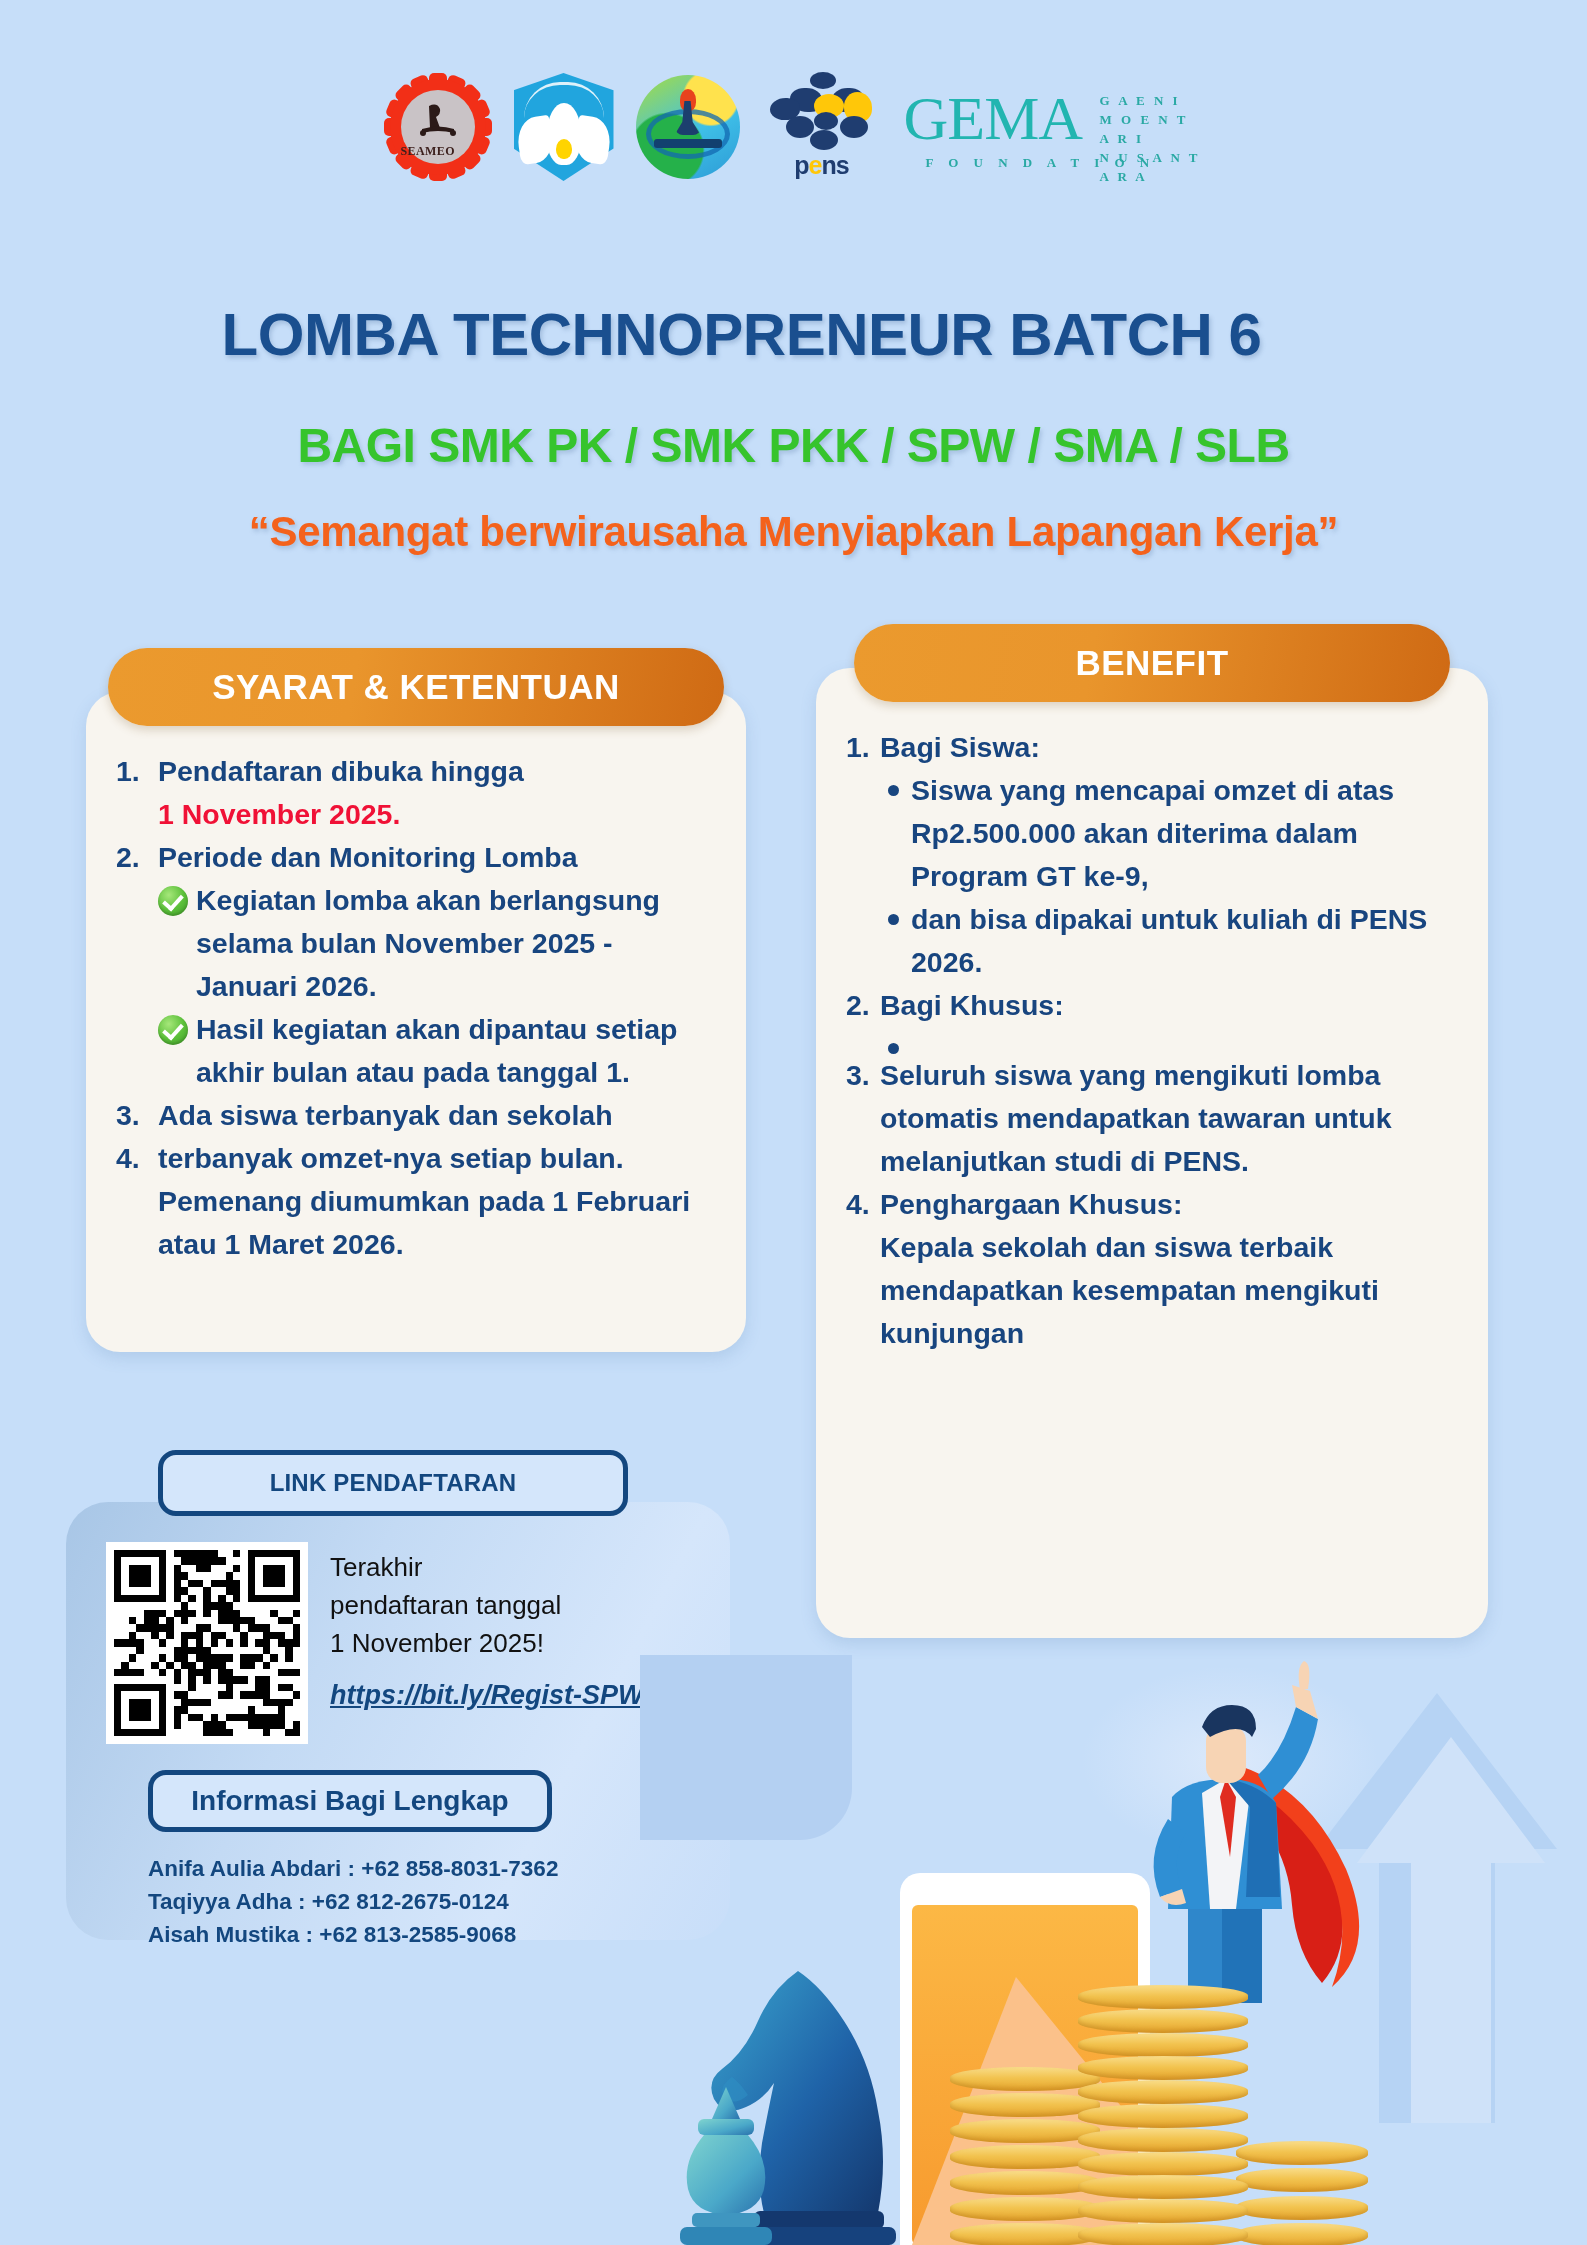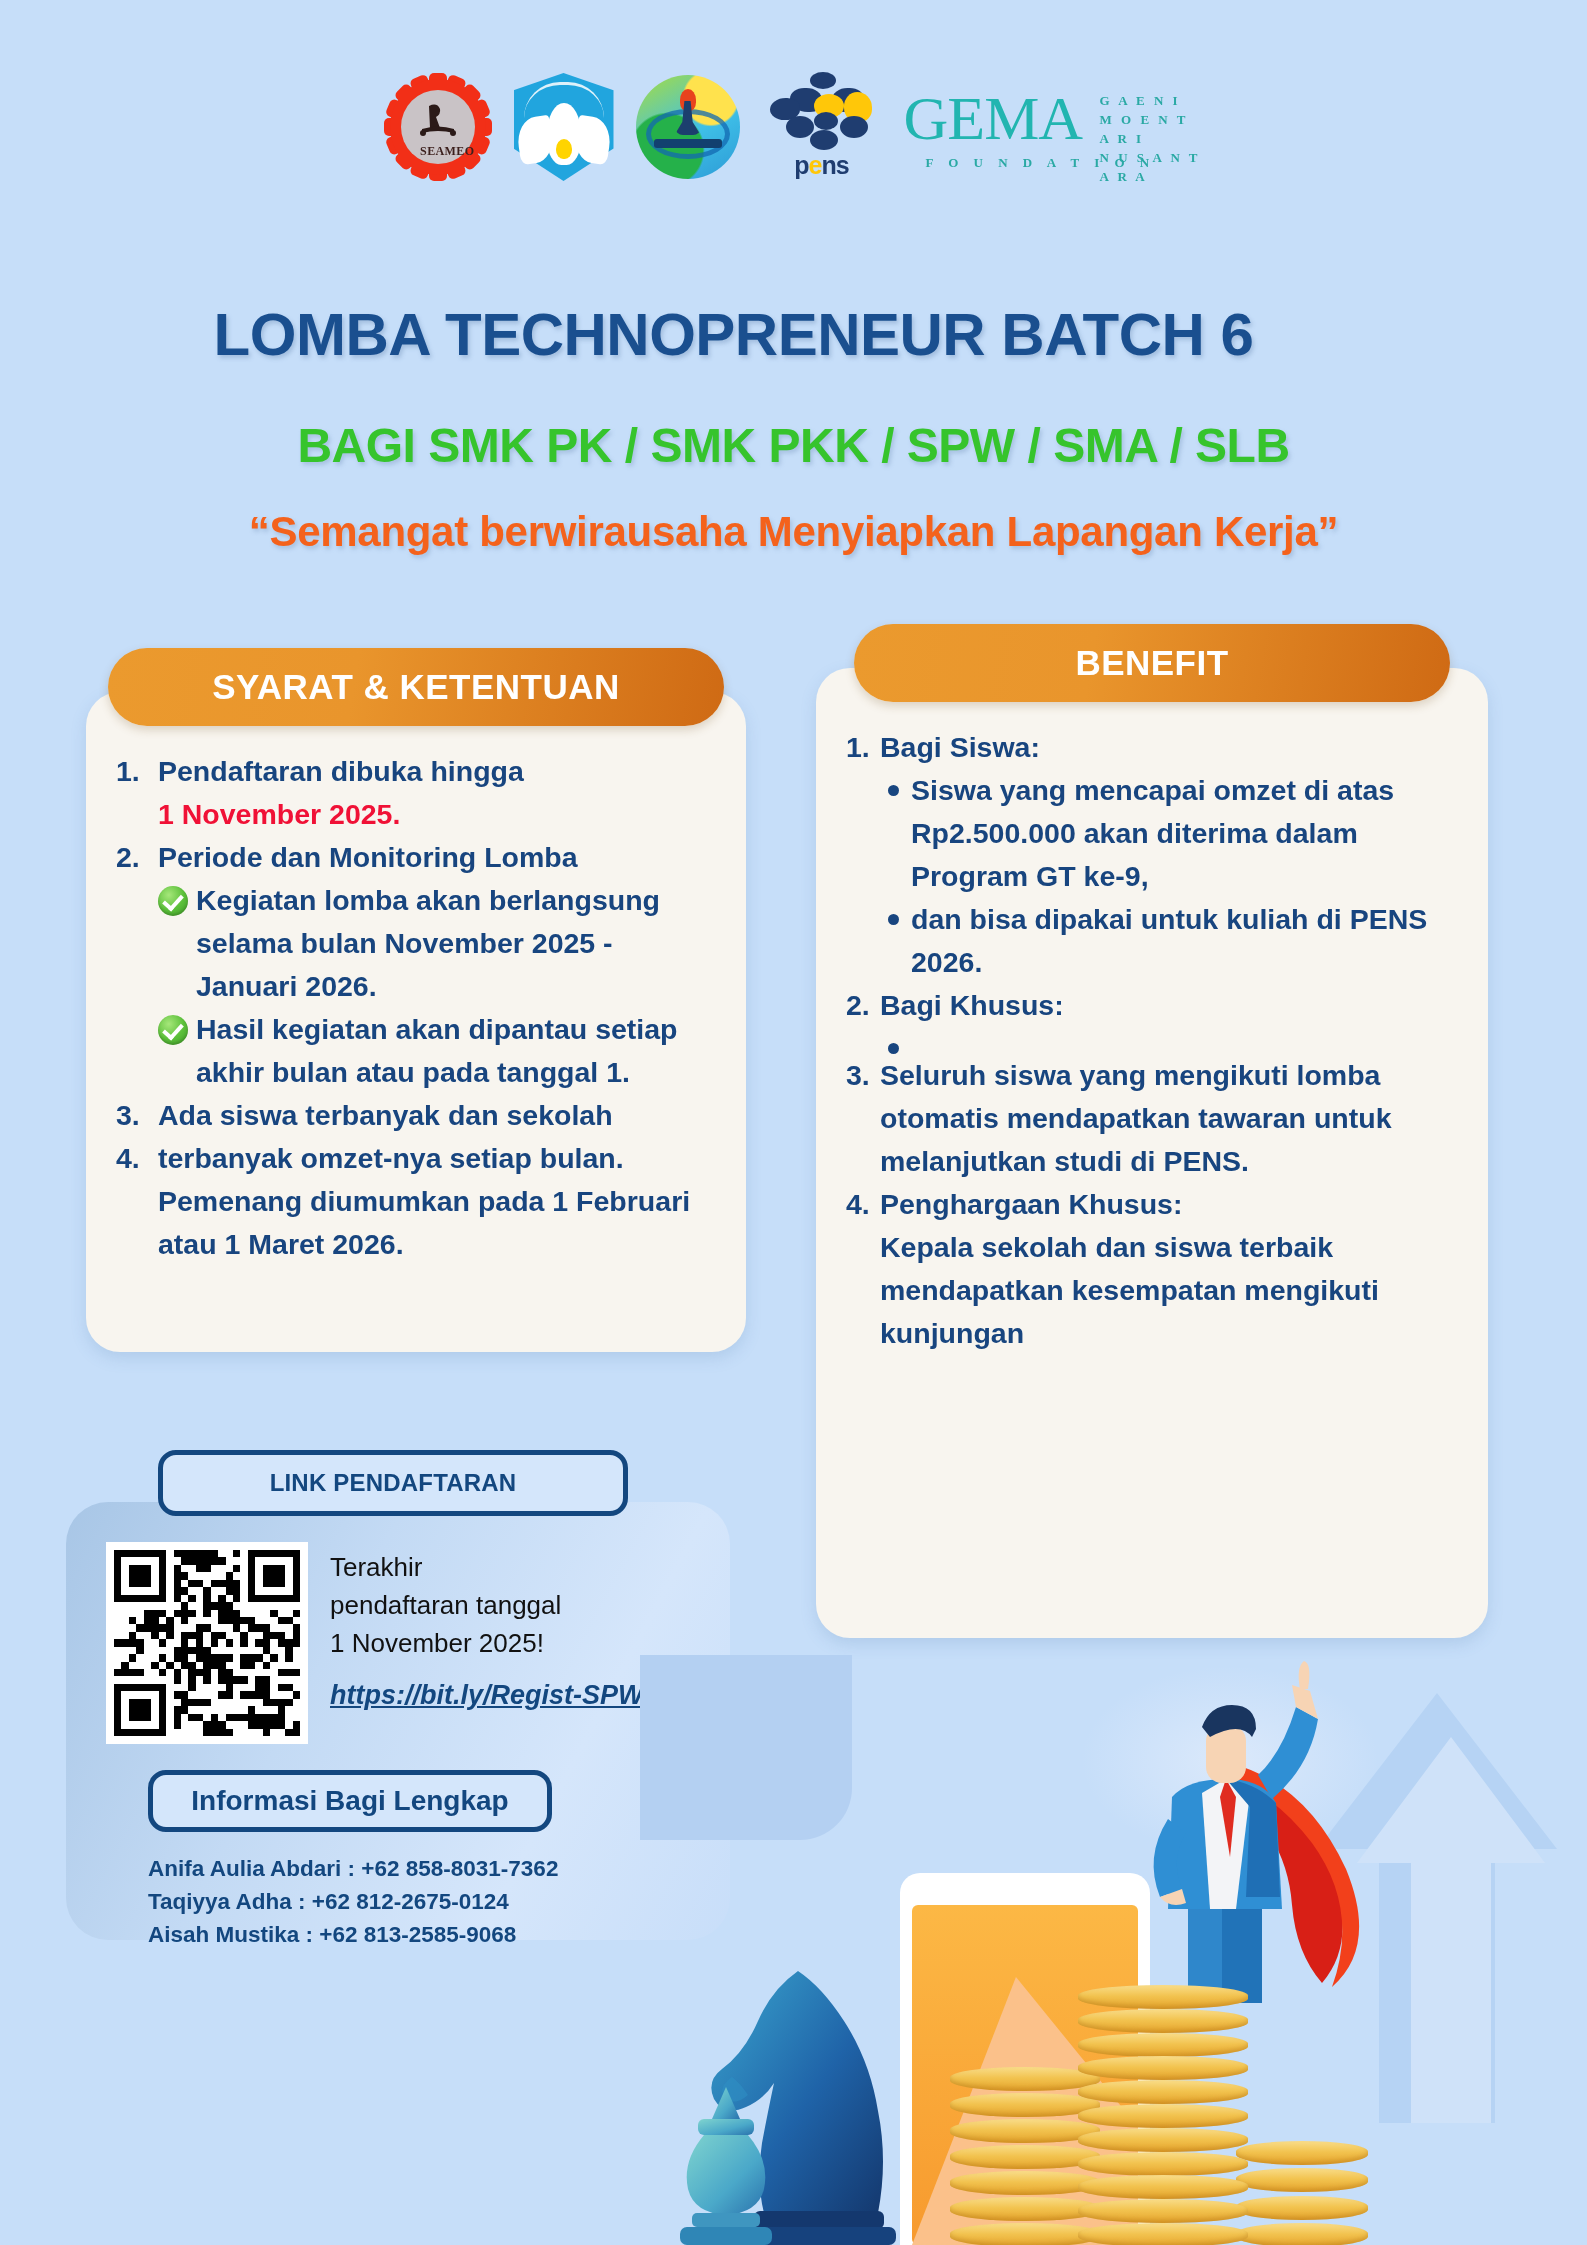--- a/index.html
+++ b/index.html
@@ -28,21 +28,21 @@
     position:absolute; left:50%; top:50%; width:18px; height:108px;
     margin-left:-9px; margin-top:-54px; background:#f22f17; border-radius:5px;
   }
   .gear-ring {
     position:absolute; left:6px; top:6px; width:96px; height:96px;
     border-radius:50%; background:#f22f17;
   }
   .gear-inner {
     position:absolute; left:17px; top:17px; width:74px; height:74px;
     border-radius:50%; background:#c9c3c6;
-    display:flex; flex-direction:column; align-items:flex-end; justify-content:flex-end;
+    display:flex; flex-direction:column; align-items:flex-start; justify-content:flex-end;
   }
   .seameo-glyph {
     position:absolute; top:12px; left:50%; margin-left:-22px;
     width:44px; height:40px;
   }
   .seameo-word {
     font-family:"Liberation Serif", serif; font-weight:bold;
     font-size:12px; color:#3b1f1c; letter-spacing:.4px; margin-bottom:5px;
   }
 
@@ -124,21 +124,21 @@
     letter-spacing:3px; color:#2aa9a4; font-weight:bold;
   }
   .gema-found {
     position:absolute; left:22px; bottom:2px;
     font-family:"Liberation Serif", serif; font-size:13px;
     letter-spacing:6px; color:#2aa9a4; font-weight:bold;
   }
 
   
   .title {
-    position:absolute; top:300px; left:0; width:1467px; text-align:center;
+    position:absolute; top:300px; left:8px; width:1467px; text-align:center;
     font-size:60px; font-weight:bold; color:#1a4f8f; letter-spacing:-.5px;
     text-shadow:2px 3px 4px rgba(120,150,190,.45);
   }
   .subtitle {
     position:absolute; top:418px; left:0; width:1587px; text-align:center;
     font-size:48px; font-weight:bold; color:#36c42c; letter-spacing:-.5px;
     text-shadow:2px 3px 4px rgba(120,150,190,.4);
   }
   .tagline {
     position:absolute; top:508px; left:0; width:1587px; text-align:center;

